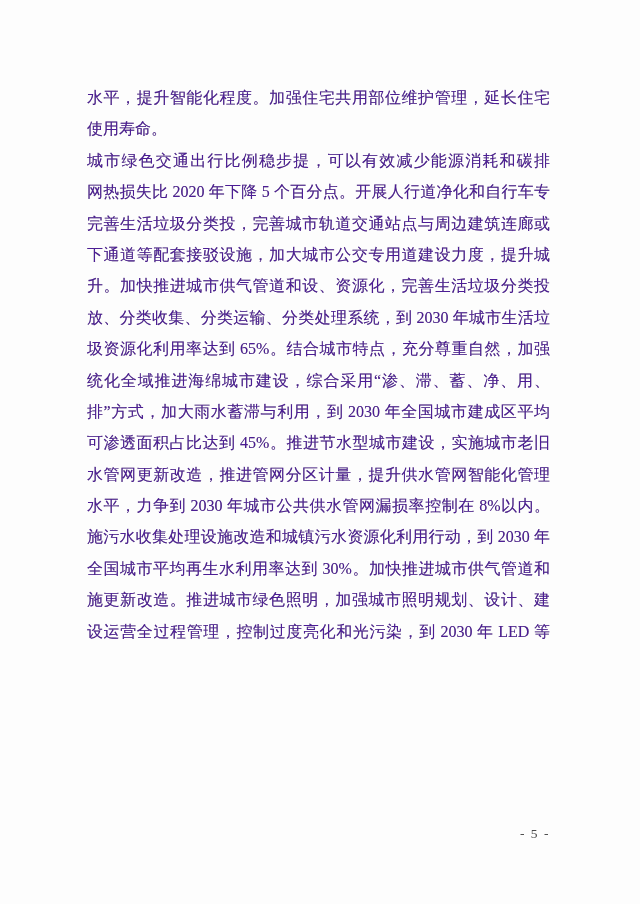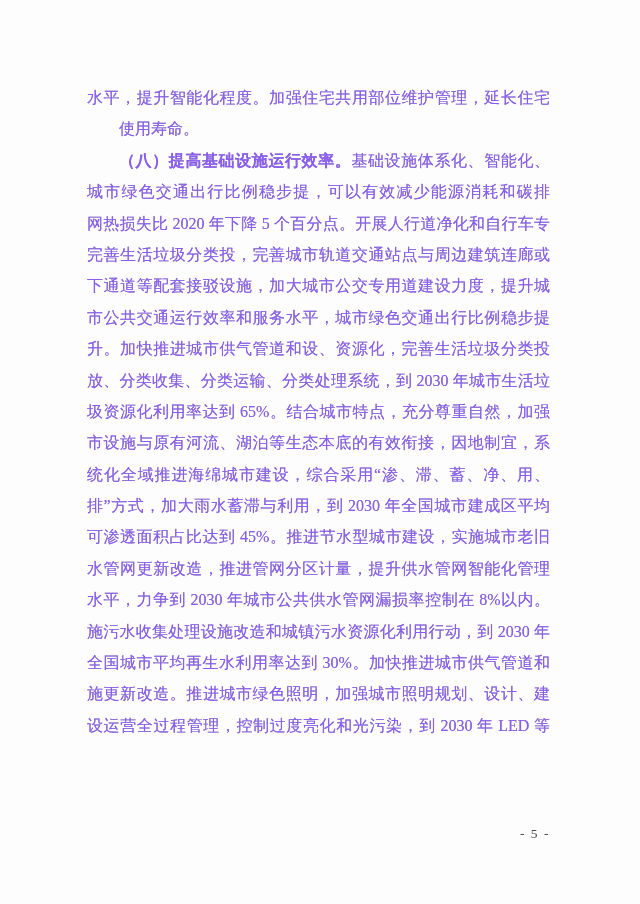--- a/index.html
+++ b/index.html
@@ -11,35 +11,34 @@
   .page {
     position: relative;
     width: 640px; height: 904px;
     background: #fdfdfd;
     overflow: hidden;
   }
   .text-block {
     position: absolute;
     left: 87px; top: 82px;
     width: 463px;
-    color: #8b5cf6;
+    color: #4c1d95;
     font-size: 16px;
     text-shadow: 0 0 0.6px rgba(70,70,70,0.55);
   }
   .line {
     height: 31.4px;
     line-height: 31.4px;
     text-align: justify;
     text-align-last: justify;
     text-justify: inter-ideograph;
     overflow: hidden;
   }
   .line.para-end {
     text-align-last: left;
-    margin-left: 32px;
   }
   .line.indent {
     text-indent: 2em;
   }
   .bold { font-weight: bold; }
   .footer {
     position: absolute;
     left: 87px; top: 826px;
     width: 463px;
     text-align: right;
@@ -48,30 +47,27 @@
     color: #4a4a4a;
   }
 </style>
 </head>
 <body>
 
 <div class="page">
   <div class="text-block">
       <div class="line"><span>水平，提升智能化程度。加强住宅共用部位维护管理，延长住宅</span></div>
       <div class="line para-end"><span>使用寿命。</span></div>
-      <div class="line indent"><span class="bold">（八）提高基础设施运行效率。</span><span>基础设施体系化、智能化、</span></div>
       <div class="line"><span>城市绿色交通出行比例稳步提，可以有效减少能源消耗和碳排放。</span></div>
       <div class="line"><span>网热损失比 2020 年下降 5 个百分点。开展人行道净化和自行车专</span></div>
       <div class="line"><span>完善生活垃圾分类投，完善城市轨道交通站点与周边建筑连廊或地</span></div>
       <div class="line"><span>下通道等配套接驳设施，加大城市公交专用道建设力度，提升城</span></div>
-      <div class="line"><span>市公共交通运行效率和服务水平，城市绿色交通出行比例稳步提</span></div>
       <div class="line"><span>升。加快推进城市供气管道和设、资源化，完善生活垃圾分类投</span></div>
       <div class="line"><span>放、分类收集、分类运输、分类处理系统，到 2030 年城市生活垃</span></div>
       <div class="line"><span>圾资源化利用率达到 65%。结合城市特点，充分尊重自然，加强城</span></div>
-      <div class="line"><span>市设施与原有河流、湖泊等生态本底的有效衔接，因地制宜，系</span></div>
       <div class="line"><span>统化全域推进海绵城市建设，综合采用“渗、滞、蓄、净、用、</span></div>
       <div class="line"><span>排”方式，加大雨水蓄滞与利用，到 2030 年全国城市建成区平均</span></div>
       <div class="line"><span>可渗透面积占比达到 45%。推进节水型城市建设，实施城市老旧供</span></div>
       <div class="line"><span>水管网更新改造，推进管网分区计量，提升供水管网智能化管理</span></div>
       <div class="line"><span>水平，力争到 2030 年城市公共供水管网漏损率控制在 8%以内。实</span></div>
       <div class="line"><span>施污水收集处理设施改造和城镇污水资源化利用行动，到 2030 年</span></div>
       <div class="line"><span>全国城市平均再生水利用率达到 30%。加快推进城市供气管道和设</span></div>
       <div class="line"><span>施更新改造。推进城市绿色照明，加强城市照明规划、设计、建</span></div>
       <div class="line"><span>设运营全过程管理，控制过度亮化和光污染，到 2030 年 LED 等高</span></div>
     </div>

